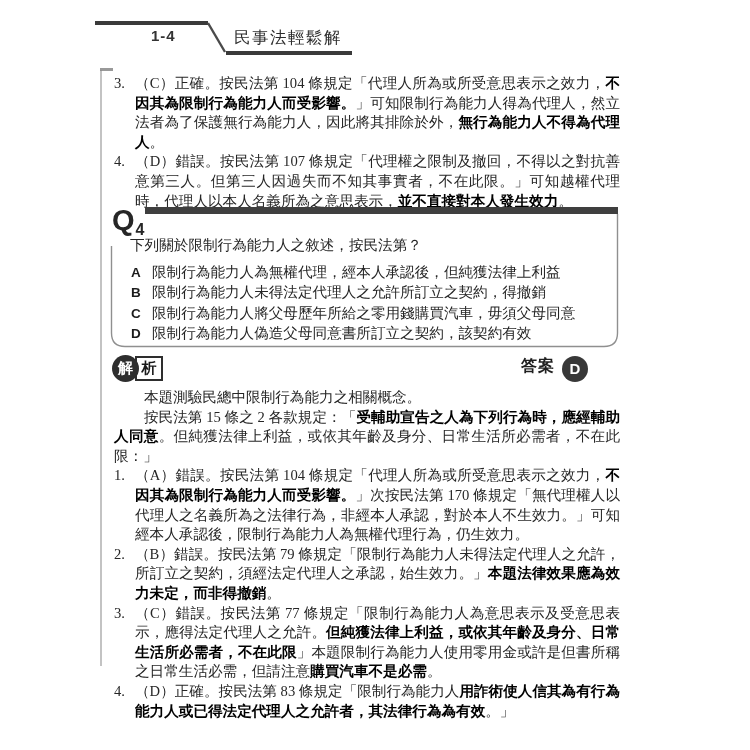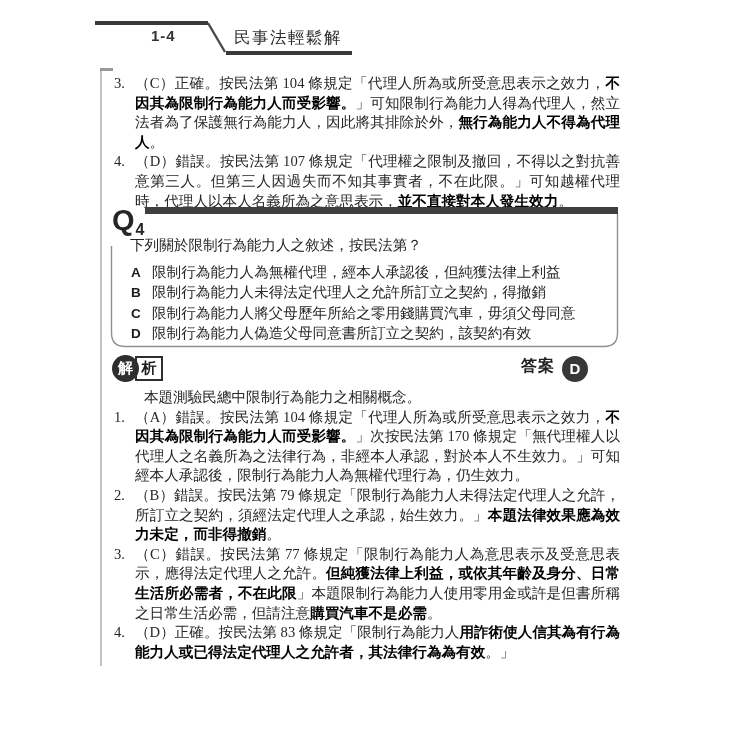--- a/index.html
+++ b/index.html
@@ -131,20 +131,21 @@
     <span class="circ">解</span>
     <span class="sq">析</span>
   </div>
   <div class="answer">
     <span class="lbl">答案</span>
     <span class="circ">D</span>
   </div>
 
   <section class="analysis-body">
     <div class="p-indent">本題測驗民總中限制行為能力之相關概念。</div>
+    <div class="p-indent"><span>按民法第 15 條之 2 各款規定：「</span><span class="bold">受輔助宣告之人為下列行為時，應經輔助人同意</span><span>。但純獲法律上利益，或依其年齡及身分、日常生活所必需者，不在此限：」</span></div>
     <div class="li">
       <span class="num">1.</span>
       <span><span>（A）錯誤。按民法第 104 條規定「代理人所為或所受意思表示之效力，</span><span class="bold">不因其為限制行為能力人而受影響。</span><span>」次按民法第 170 條規定「無代理權人以代理人之名義所為之法律行為，非經本人承認，對於本人不生效力。」可知經本人承認後，限制行為能力人為無權代理行為，仍生效力。</span></span>
     </div>
     <div class="li">
       <span class="num">2.</span>
       <span><span>（B）錯誤。按民法第 79 條規定「限制行為能力人未得法定代理人之允許，所訂立之契約，須經法定代理人之承認，始生效力。」</span><span class="bold">本題法律效果應為效力未定，而非得撤銷</span><span>。</span></span>
     </div>
     <div class="li">
       <span class="num">3.</span>

